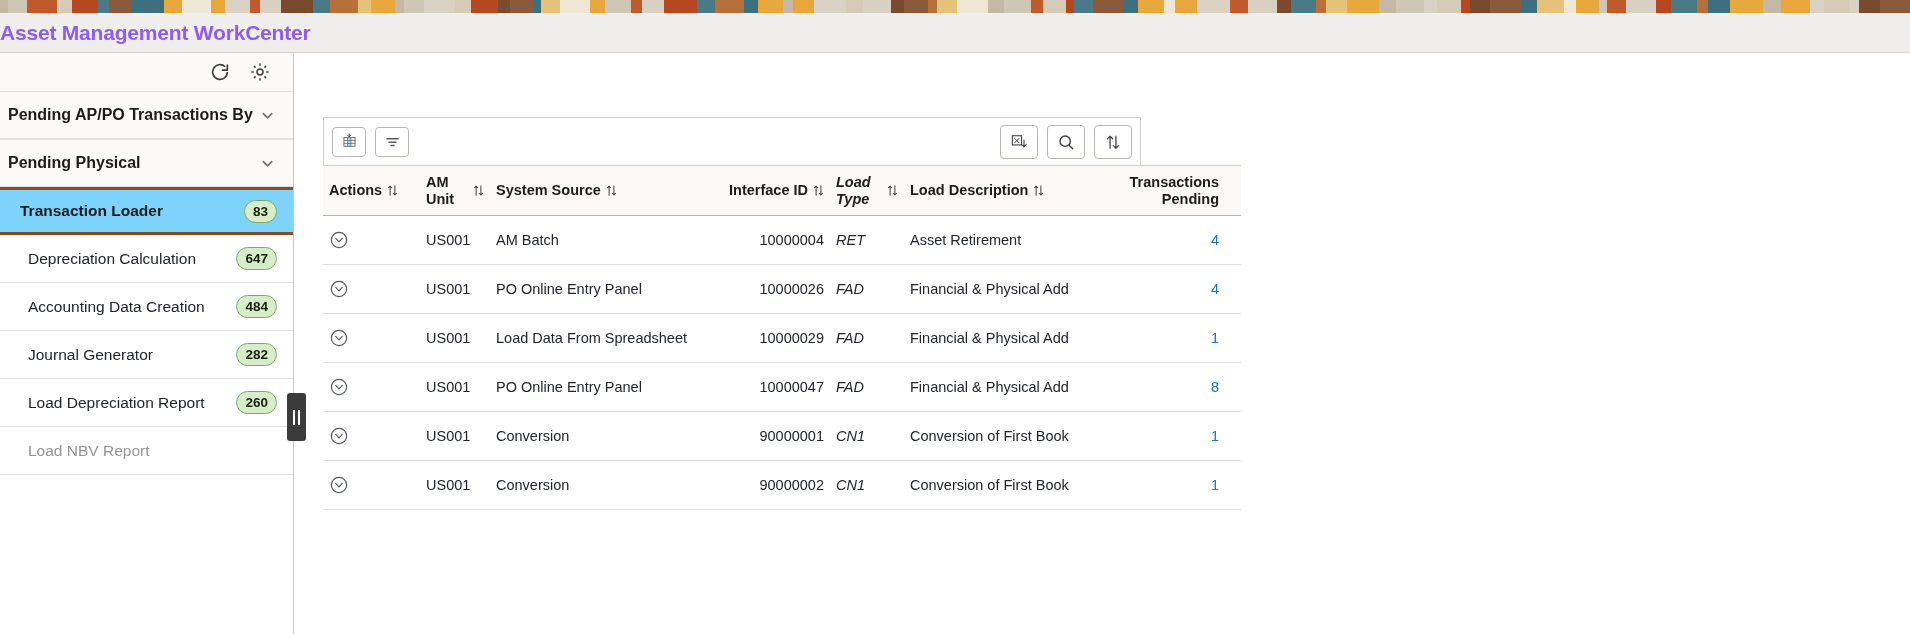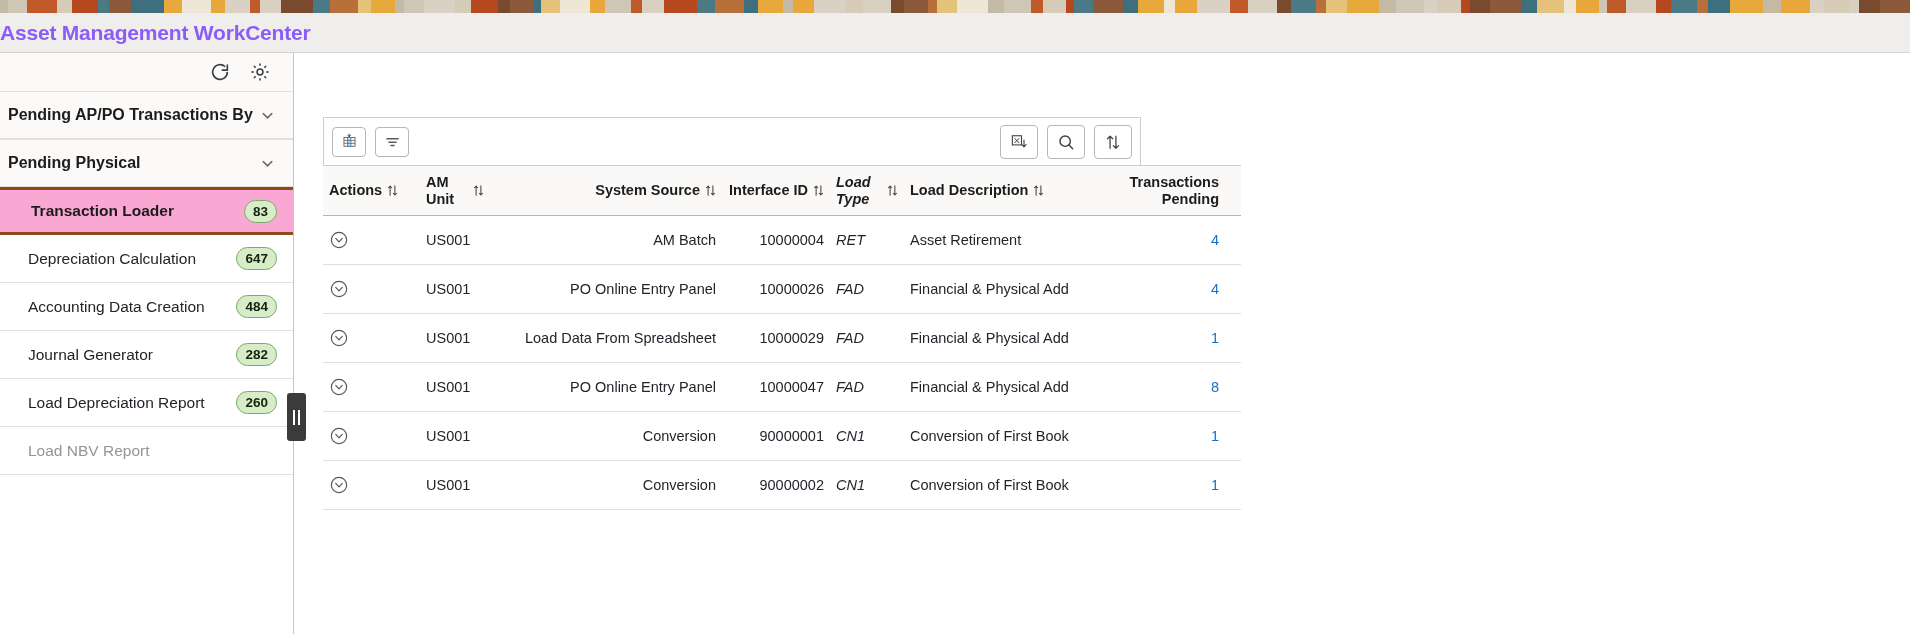--- a/index.html
+++ b/index.html
@@ -77,24 +77,24 @@
   .item {
     height: 48px; display: flex; align-items: center;
     justify-content: space-between;
     padding: 0 16px 0 28px;
     border-bottom: 1px solid #e2e0dd;
     background: #ffffff;
     box-sizing: border-box;
   }
   .item-label { font-size: 15.5px; color: #21252b; }
   .item.selected {
-    background: #f9a8d4;
+    background: #7dd3fc;
     border-top: 3px solid #8c4a1c;
     border-bottom: 3px solid #8c4a1c;
-    padding-left: 31px;
+    padding-left: 20px;
   }
   .item.selected .item-label { font-weight: bold; color: #1c1c1c; }
   .item.disabled .item-label { color: #949494; }
 
   .badge {
     min-width: 26px; height: 23px; padding: 0 8px;
     border-radius: 12px;
     background: #d7ecc8; border: 1px solid #7ea866;
     color: #16210e; font-size: 13.5px; font-weight: bold;
     display: flex; align-items: center; justify-content: center;
@@ -164,21 +164,21 @@
   table.grid td {
     border-bottom: 1px solid #dededc;
     font-size: 14.5px; color: #21252b;
     padding: 14px 6px; vertical-align: middle;
     background: #fff;
   }
   .th-inner { display: inline-flex; align-items: center; gap: 5px; }
   .sorticon { width: 11px; height: 13px; display: inline-block; flex: none; }
   .col-actions  { width: 85px;  text-align: left; }
   .col-amunit   { width: 58px;  text-align: left; }
-  .col-source   { width: 220px; text-align: right; }
+  .col-source   { width: 220px; text-align: left; }
   .col-iface    { width: 96px;  text-align: right; }
   .col-ltype    { width: 62px;  text-align: left; font-style: italic; }
   .col-ldesc    { width: 194px; text-align: left; }
   .col-pend     { width: 103px; text-align: right; padding-right: 22px !important; }
   th.col-pend   { padding-right: 22px !important; }
   .pend-link { color: #1570c3; cursor: pointer; }
   .row-action { width: 20px; height: 20px; display: block; cursor: pointer; }
   td.col-actions { padding-left: 13px; }
 </style>
 </head>

